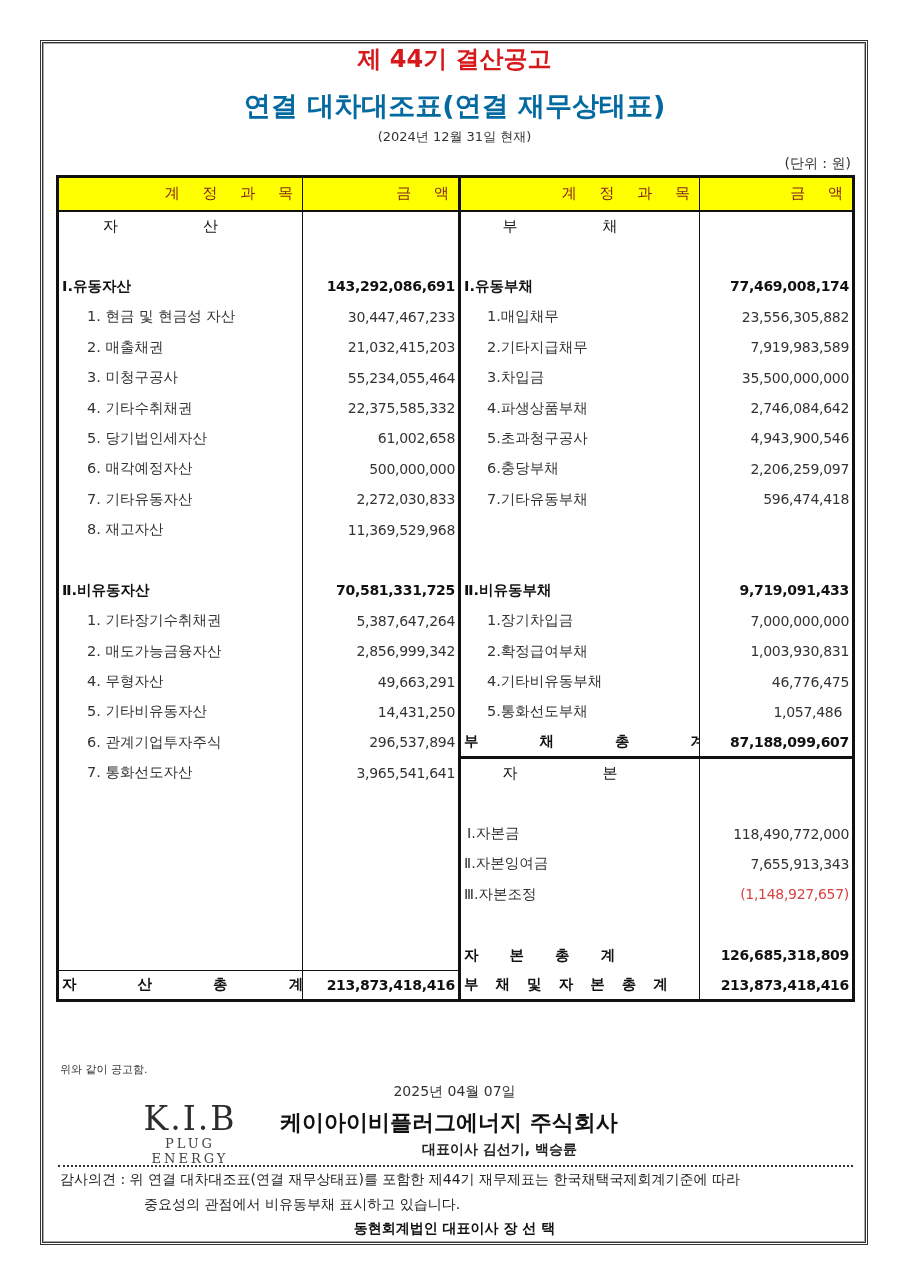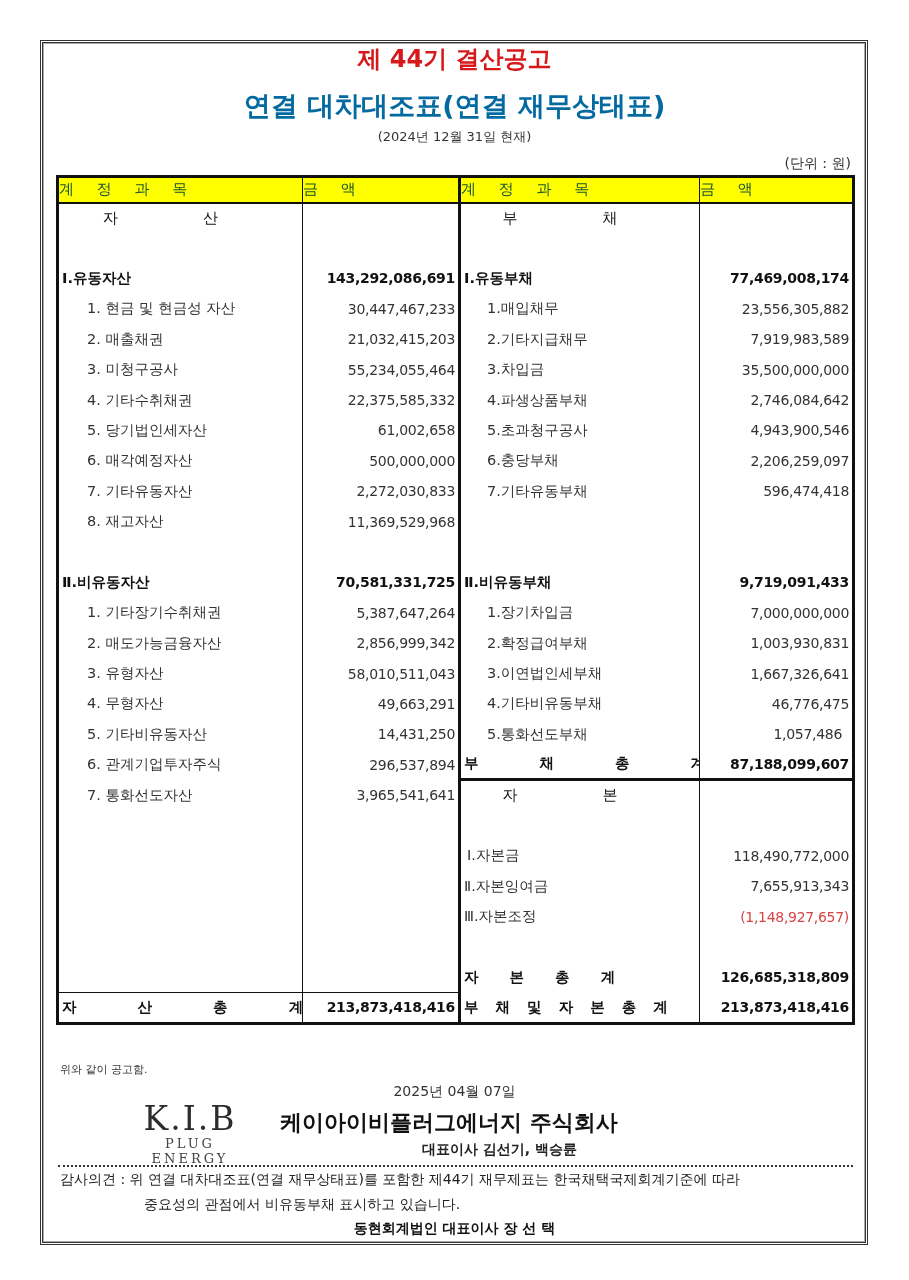--- a/index.html
+++ b/index.html
@@ -31,23 +31,23 @@
     position: absolute; left: 56px; top: 175px; width: 796px;
     border-collapse: collapse; table-layout: fixed;
     border: 3px solid #111;
     font-size: 14.5px;
   }
   table.bs col.c1 { width: 245px; }
   table.bs col.c2 { width: 157px; }
   table.bs col.c3 { width: 240px; }
   table.bs col.c4 { width: 154px; }
   table.bs th {
-    background: #ffff00; height: 26px; font-weight: normal; font-size: 15px;
-    border: 1px solid #111; border-bottom: 2px solid #111; color: #14532d;
-    letter-spacing: 9px; text-align: left;
+    background: #ffff00; height: 34px; font-weight: normal; font-size: 15px;
+    border: 1px solid #111; border-bottom: 2px solid #111; color: #7f1d1d;
+    letter-spacing: 9px; text-align: right;
   }
   table.bs td {
     height: 30.4px; padding: 0 3px; white-space: nowrap; overflow: hidden;
     border-left: 1px solid #111; border-right: 1px solid #111;
     color: #333;
   }
   table.bs td.mid { border-right: 3px solid #111; }
   table.bs td.amt { text-align: right; font-family: "DejaVu Sans", sans-serif; font-size: 14px; letter-spacing: -0.3px; }
   table.bs td.bold { font-weight: bold; color: #111; }
   table.bs td.item { padding-left: 28px; }
@@ -182,26 +182,20 @@
       <td class="item-r">1.장기차입금</td>
       <td class="amt">7,000,000,000</td>
     </tr>
     <tr>
       <td class="item">2. 매도가능금융자산</td>
       <td class="amt mid">2,856,999,342</td>
       <td class="item-r">2.확정급여부채</td>
       <td class="amt">1,003,930,831</td>
     </tr>
     <tr>
-      <td class="item">3. 유형자산</td>
-      <td class="amt mid">58,010,511,043</td>
-      <td class="item-r">3.이연법인세부채</td>
-      <td class="amt">1,667,326,641</td>
-    </tr>
-    <tr>
       <td class="item">4. 무형자산</td>
       <td class="amt mid">49,663,291</td>
       <td class="item-r">4.기타비유동부채</td>
       <td class="amt">46,776,475</td>
     </tr>
     <tr>
       <td class="item">5. 기타비유동자산</td>
       <td class="amt mid">14,431,250</td>
       <td class="item-r">5.통화선도부채</td>
       <td class="amt" style="padding-right:10px;">1,057,486</td>

